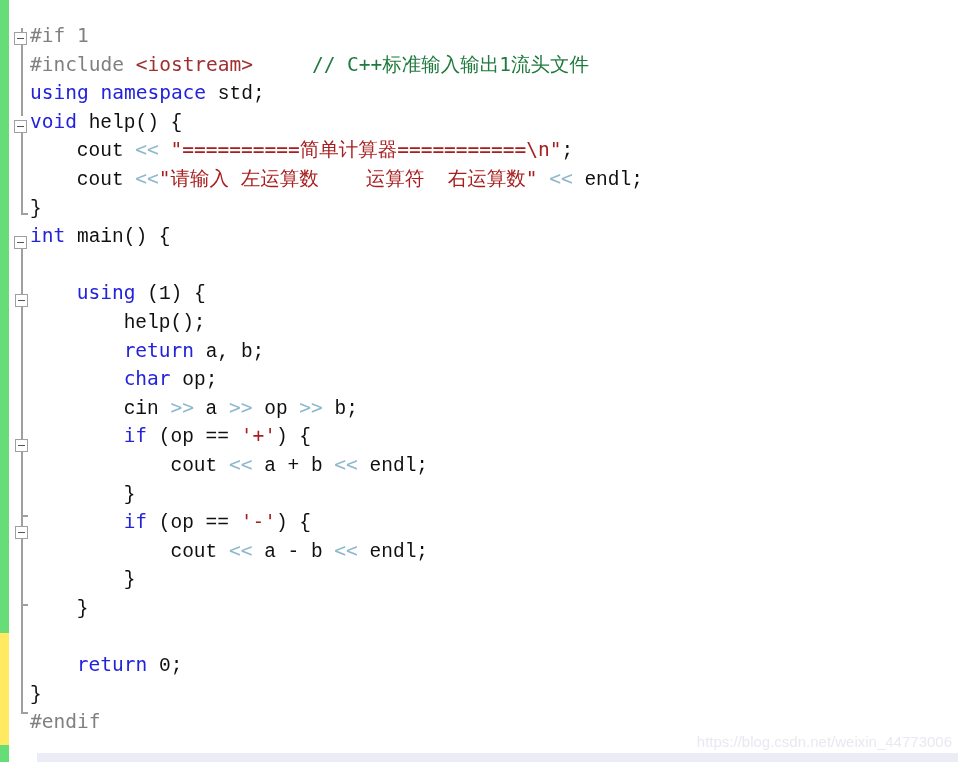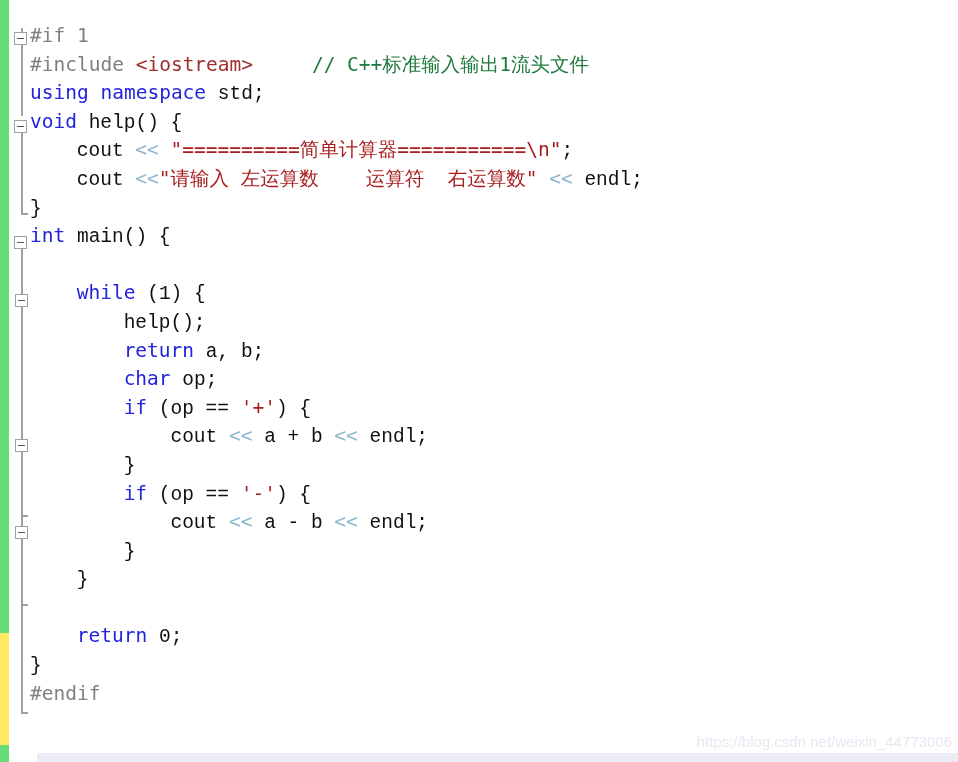--- a/index.html
+++ b/index.html
@@ -158,24 +158,25 @@
   <div class="code" id="code-lines">
       <div class="line"><span class="pre">#if 1</span></div>
       <div class="line"><span class="pre">#include </span><span class="hdr">&lt;iostream&gt;</span><span class="plain">    </span><span class="cmt">// C++标准输入输出1流头文件</span></div>
       <div class="line"><span class="kw">using namespace</span><span class="plain"> std;</span></div>
       <div class="line"><span class="kw">void</span><span class="plain"> help() {</span></div>
       <div class="line"><span class="plain">    </span><span class="plain">cout </span><span class="op">&lt;&lt;</span><span class="plain"> </span><span class="str">"==========简单计算器===========\n"</span><span class="plain">;</span></div>
       <div class="line"><span class="plain">    </span><span class="plain">cout </span><span class="op">&lt;&lt;</span><span class="str">"请输入 左运算数    运算符  右运算数"</span><span class="op"> &lt;&lt;</span><span class="plain"> endl;</span></div>
       <div class="line"><span class="plain">}</span></div>
       <div class="line"><span class="kw">int</span><span class="plain"> main() {</span></div>
       <div class="line">&nbsp;</div>
-      <div class="line"><span class="plain">    </span><span class="kw">while</span><span class="plain"> (1) {</span></div>
+      <div class="line"><span class="plain">    </span><span class="kw">using</span><span class="plain"> (1) {</span></div>
       <div class="line"><span class="plain">        </span><span class="plain">help();</span></div>
       <div class="line"><span class="plain">        </span><span class="kw">return</span><span class="plain"> a, b;</span></div>
       <div class="line"><span class="plain">        </span><span class="kw">char</span><span class="plain"> op;</span></div>
+      <div class="line"><span class="plain">        </span><span class="plain">cin </span><span class="op">&gt;&gt;</span><span class="plain"> a </span><span class="op">&gt;&gt;</span><span class="plain"> op </span><span class="op">&gt;&gt;</span><span class="plain"> b;</span></div>
       <div class="line"><span class="plain">        </span><span class="kw">if</span><span class="plain"> (op == </span><span class="str">'+'</span><span class="plain">) {</span></div>
       <div class="line"><span class="plain">            </span><span class="plain">cout </span><span class="op">&lt;&lt;</span><span class="plain"> a + b </span><span class="op">&lt;&lt;</span><span class="plain"> endl;</span></div>
       <div class="line"><span class="plain">        </span><span class="plain">}</span></div>
       <div class="line"><span class="plain">        </span><span class="kw">if</span><span class="plain"> (op == </span><span class="str">'-'</span><span class="plain">) {</span></div>
       <div class="line"><span class="plain">            </span><span class="plain">cout </span><span class="op">&lt;&lt;</span><span class="plain"> a - b </span><span class="op">&lt;&lt;</span><span class="plain"> endl;</span></div>
       <div class="line"><span class="plain">        </span><span class="plain">}</span></div>
       <div class="line"><span class="plain">    </span><span class="plain">}</span></div>
       <div class="line">&nbsp;</div>
       <div class="line"><span class="plain">    </span><span class="kw">return</span><span class="plain"> 0;</span></div>
       <div class="line"><span class="plain">}</span></div>

